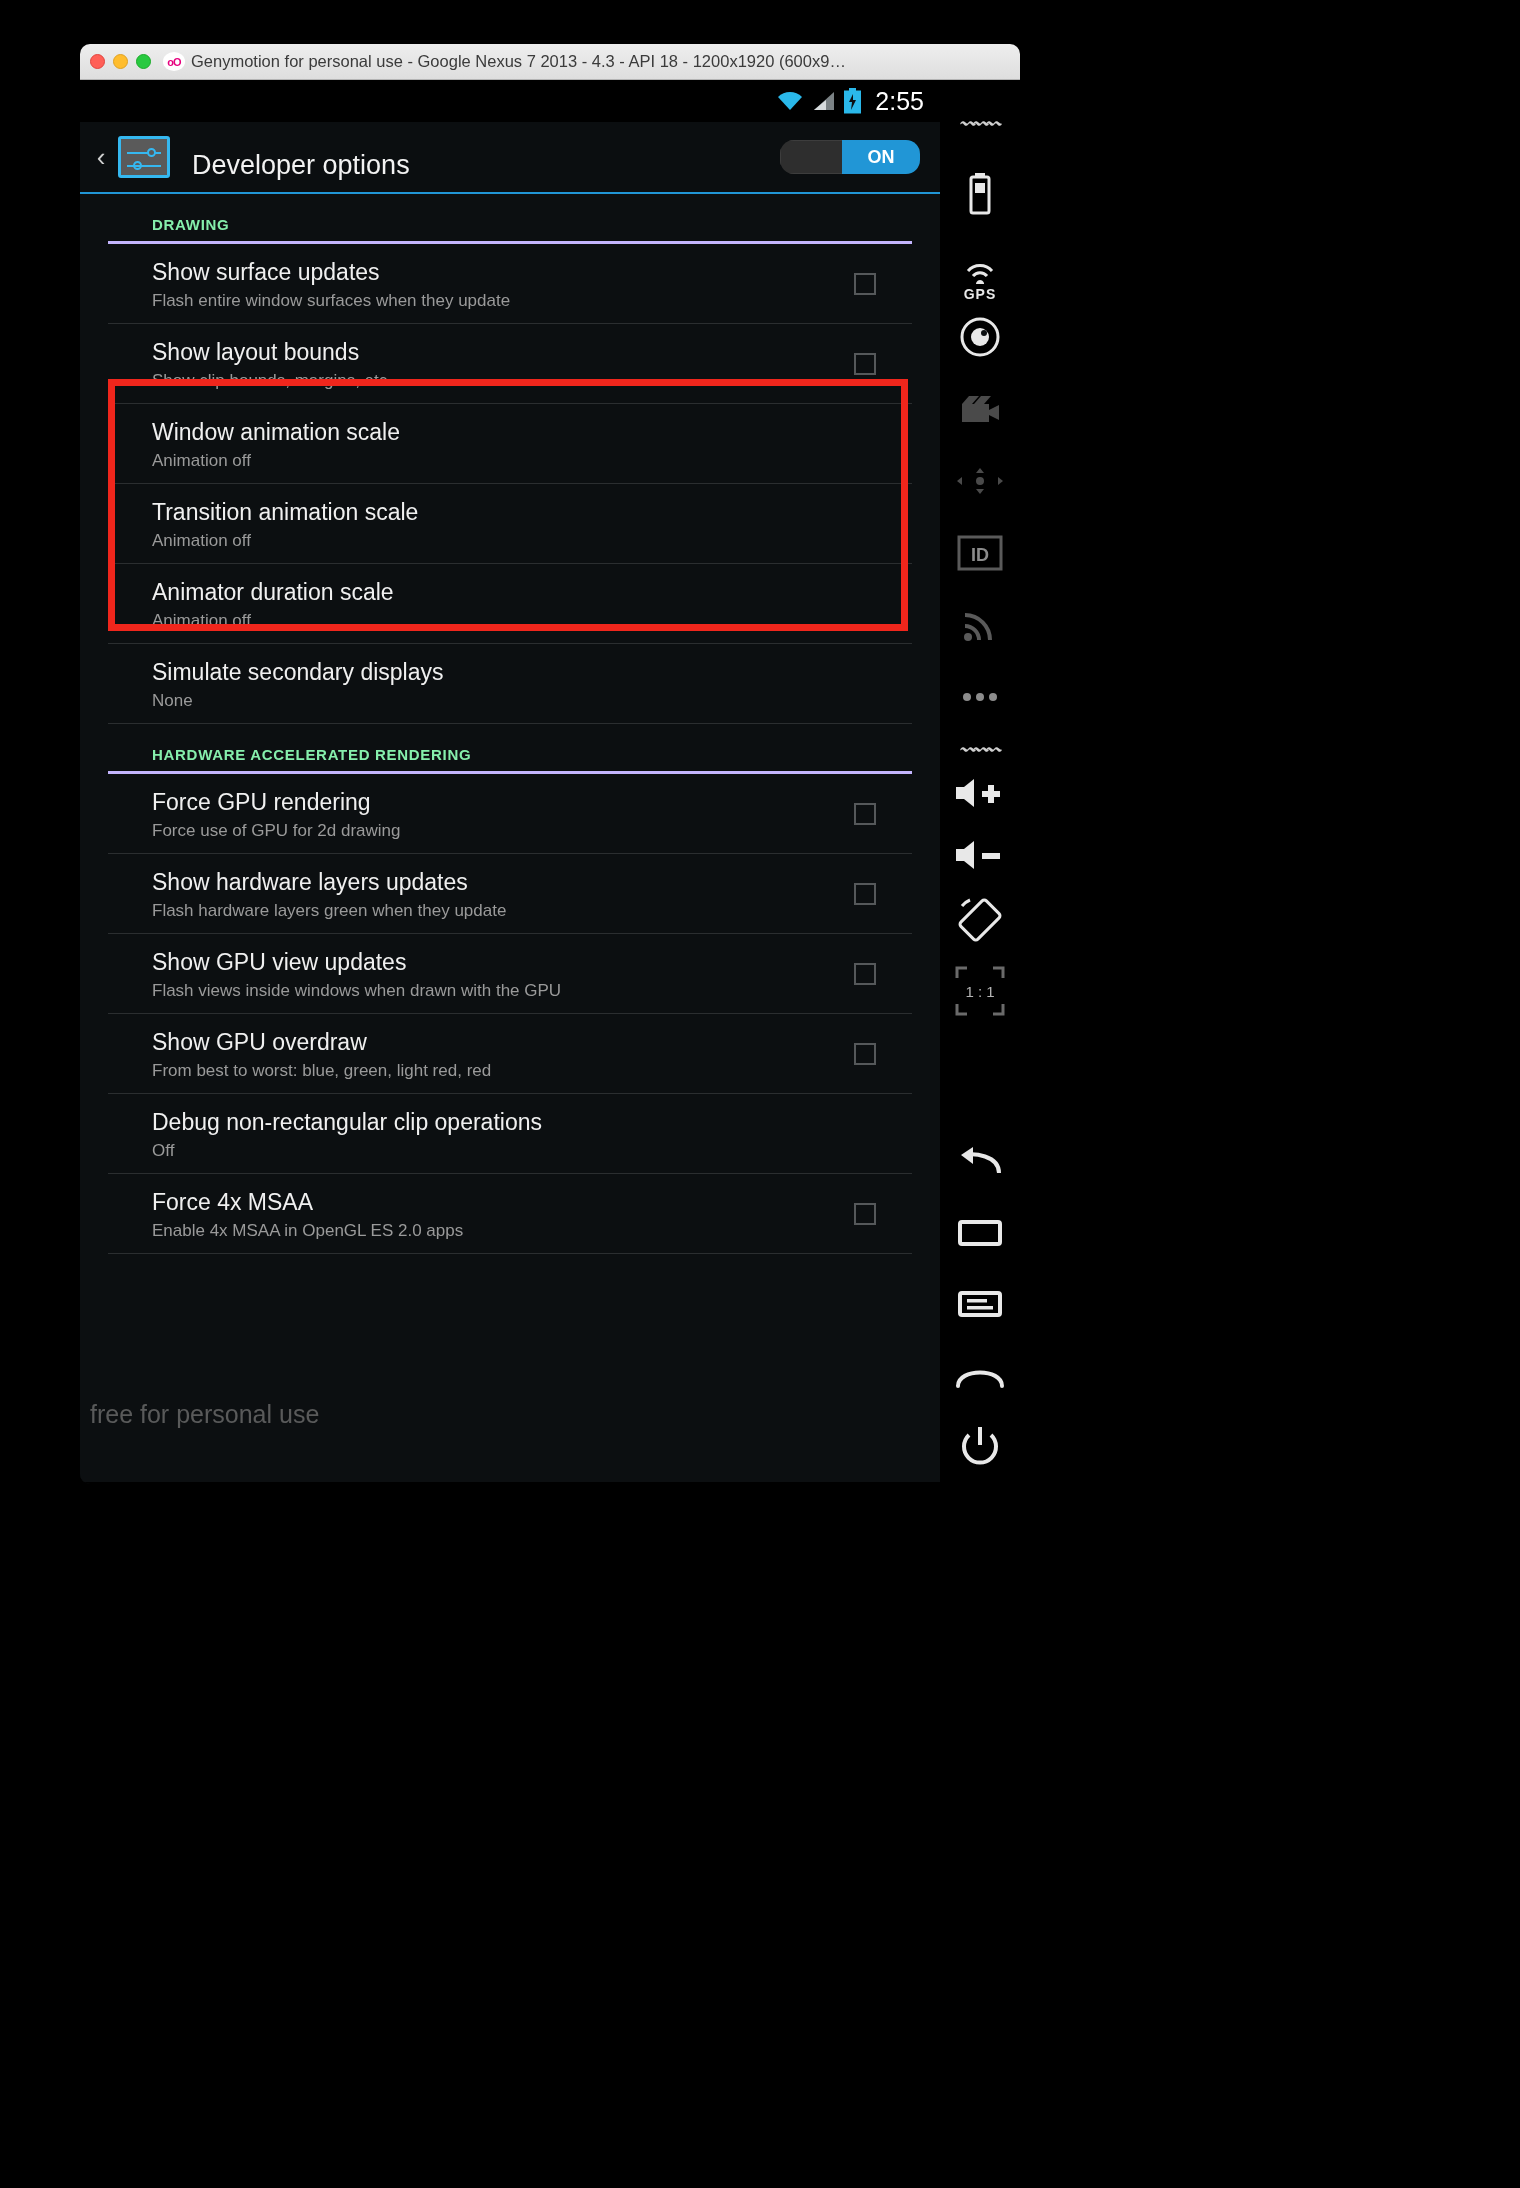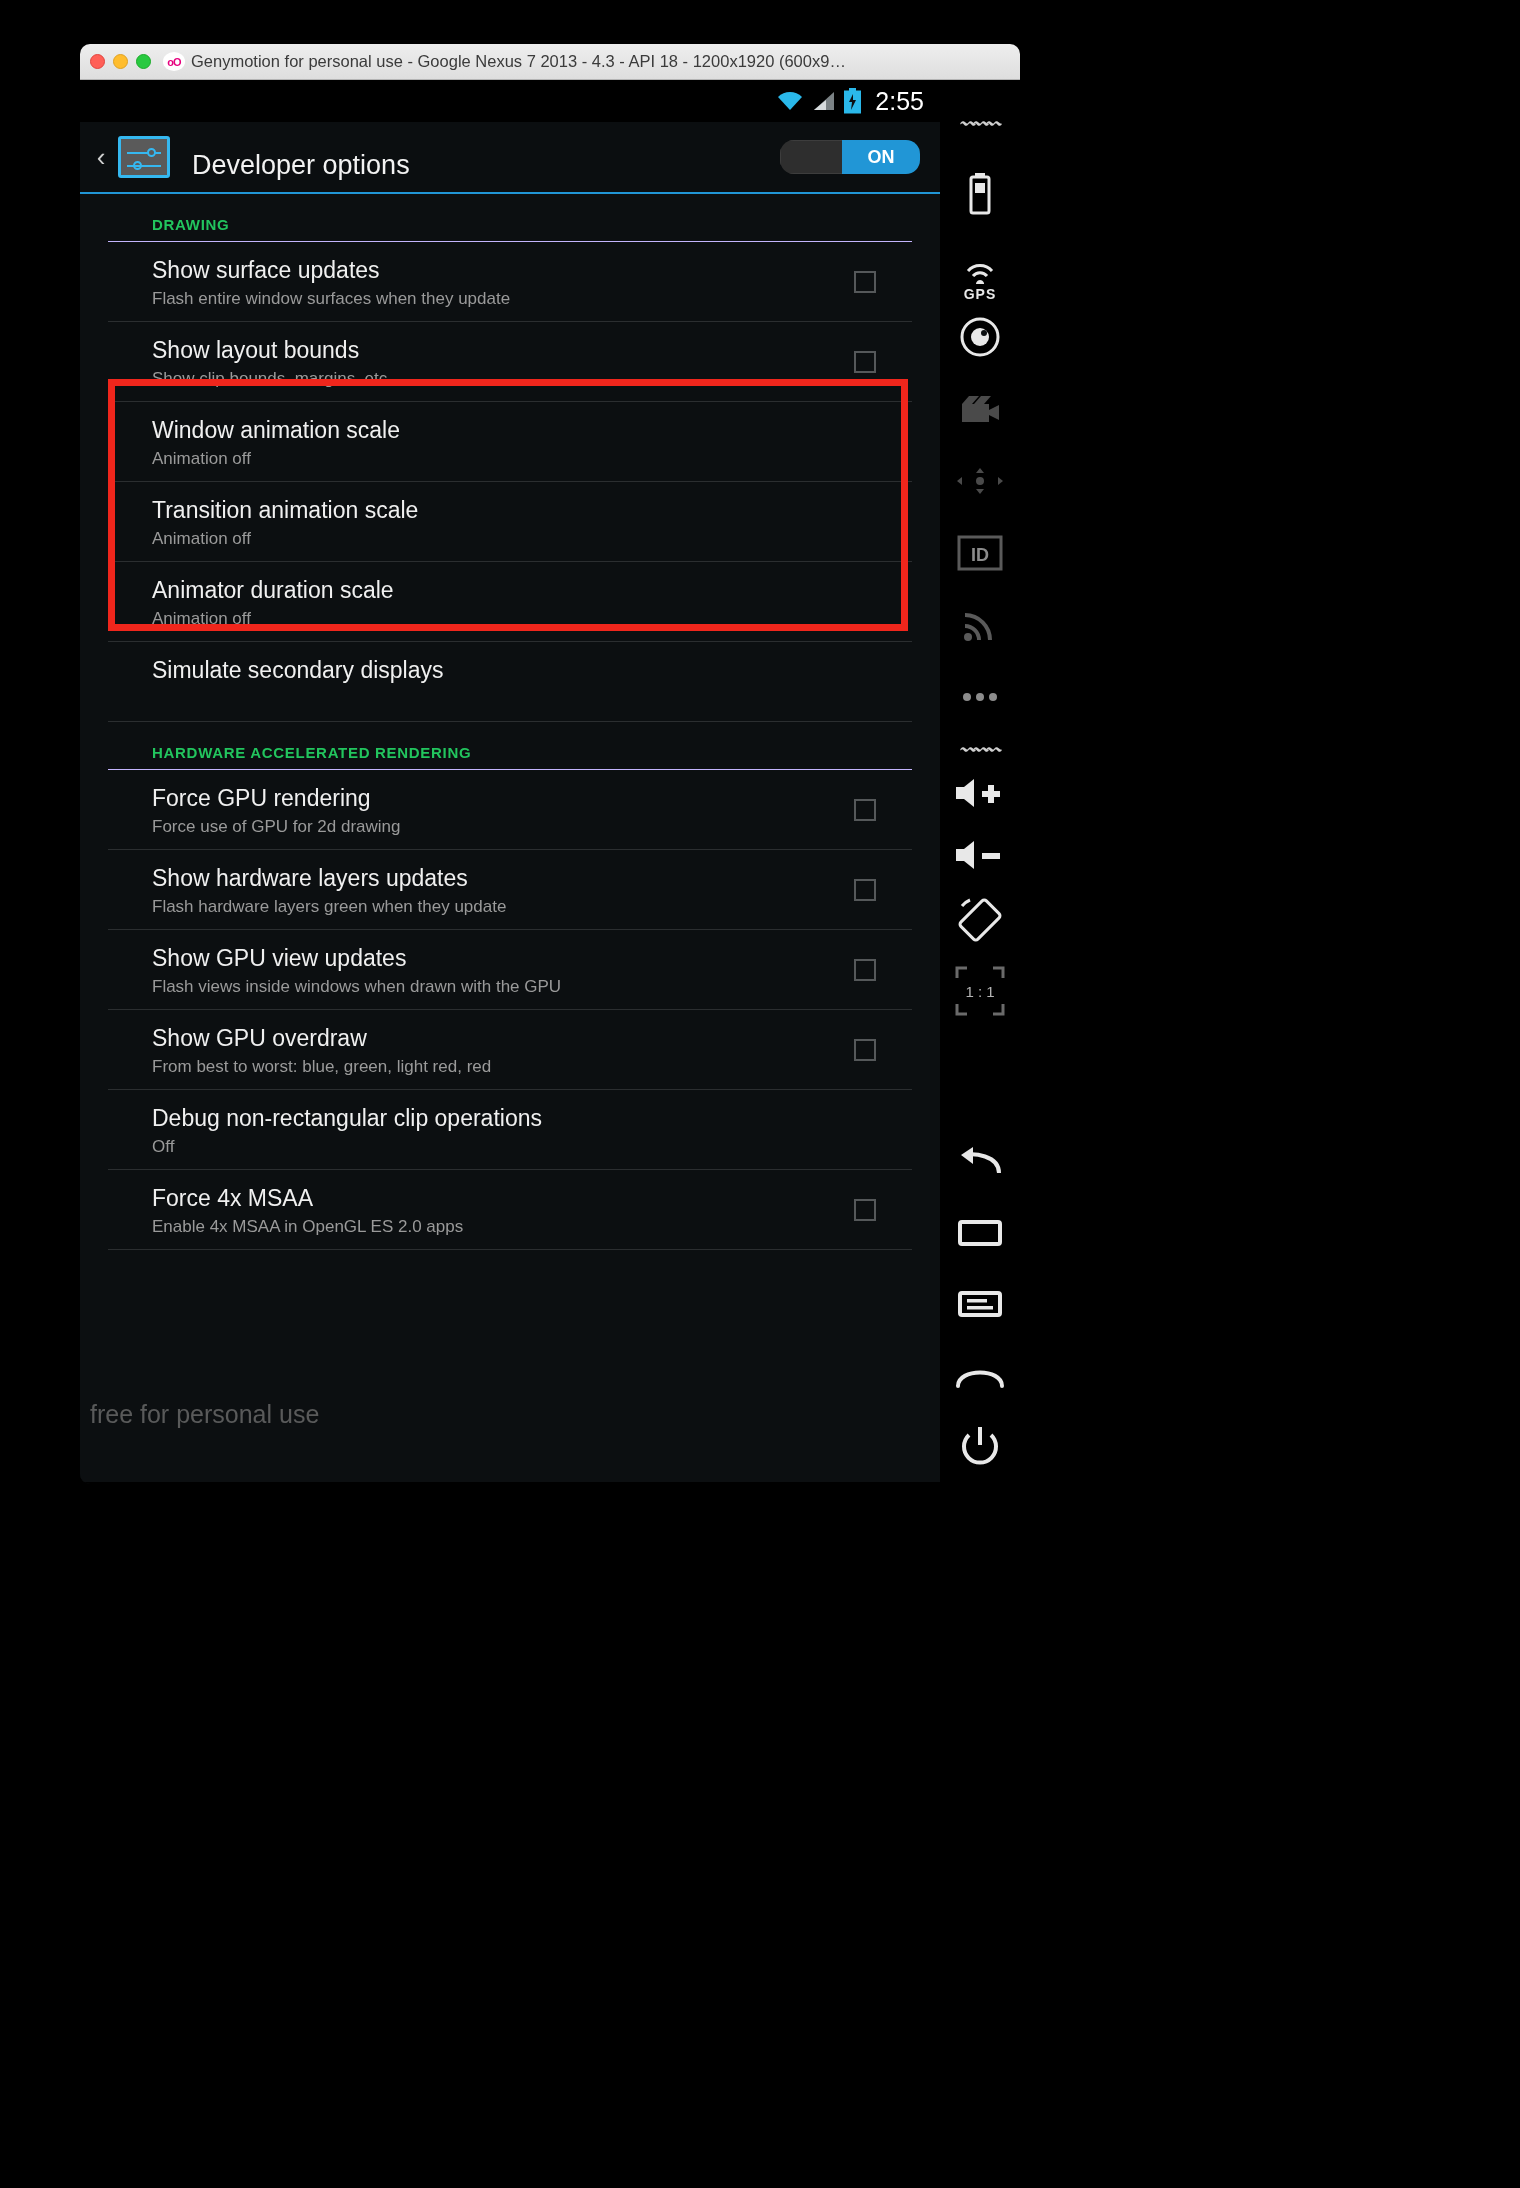--- a/index.html
+++ b/index.html
@@ -131,24 +131,24 @@
   }
 
   
   #settings-list {
     position: relative;
     height: calc(100% - 42px - 74px);
     overflow: hidden;
     background: #0c0f11;
   }
   .section-head {
-    color: #22c55e; font-size: 15px; font-weight: bold;
+    color: #86efac; font-size: 15px; font-weight: bold;
     letter-spacing: 0.7px;
     padding: 22px 0 8px 44px;
-    border-bottom: 1px solid #c4b5fd;
+    border-bottom: 3px solid #c4b5fd;
     margin: 0 28px 0 28px;
   }
   .row {
     position: relative;
     padding: 14px 28px 12px 44px;
     margin: 0 28px;
     border-bottom: 1px solid #2b2e30;
     min-height: 80px;
   }
   .row:last-child { border-bottom: none; }
@@ -282,20 +282,21 @@
           <div class="row">
             <div class="row-title">Transition animation scale</div>
             <div class="row-sub">Animation off</div>
           </div>
           <div class="row">
             <div class="row-title">Animator duration scale</div>
             <div class="row-sub">Animation off</div>
           </div>
           <div class="row">
             <div class="row-title">Simulate secondary displays</div>
+            <div class="row-sub">None</div>
           </div>
           <div class="section-head">HARDWARE ACCELERATED RENDERING</div>
           <div class="row">
             <div class="row-title">Force GPU rendering</div>
             <div class="row-sub">Force use of GPU for 2d drawing</div>
             <div class="checkbox"></div>
           </div>
           <div class="row">
             <div class="row-title">Show hardware layers updates</div>
             <div class="row-sub">Flash hardware layers green when they update</div>

